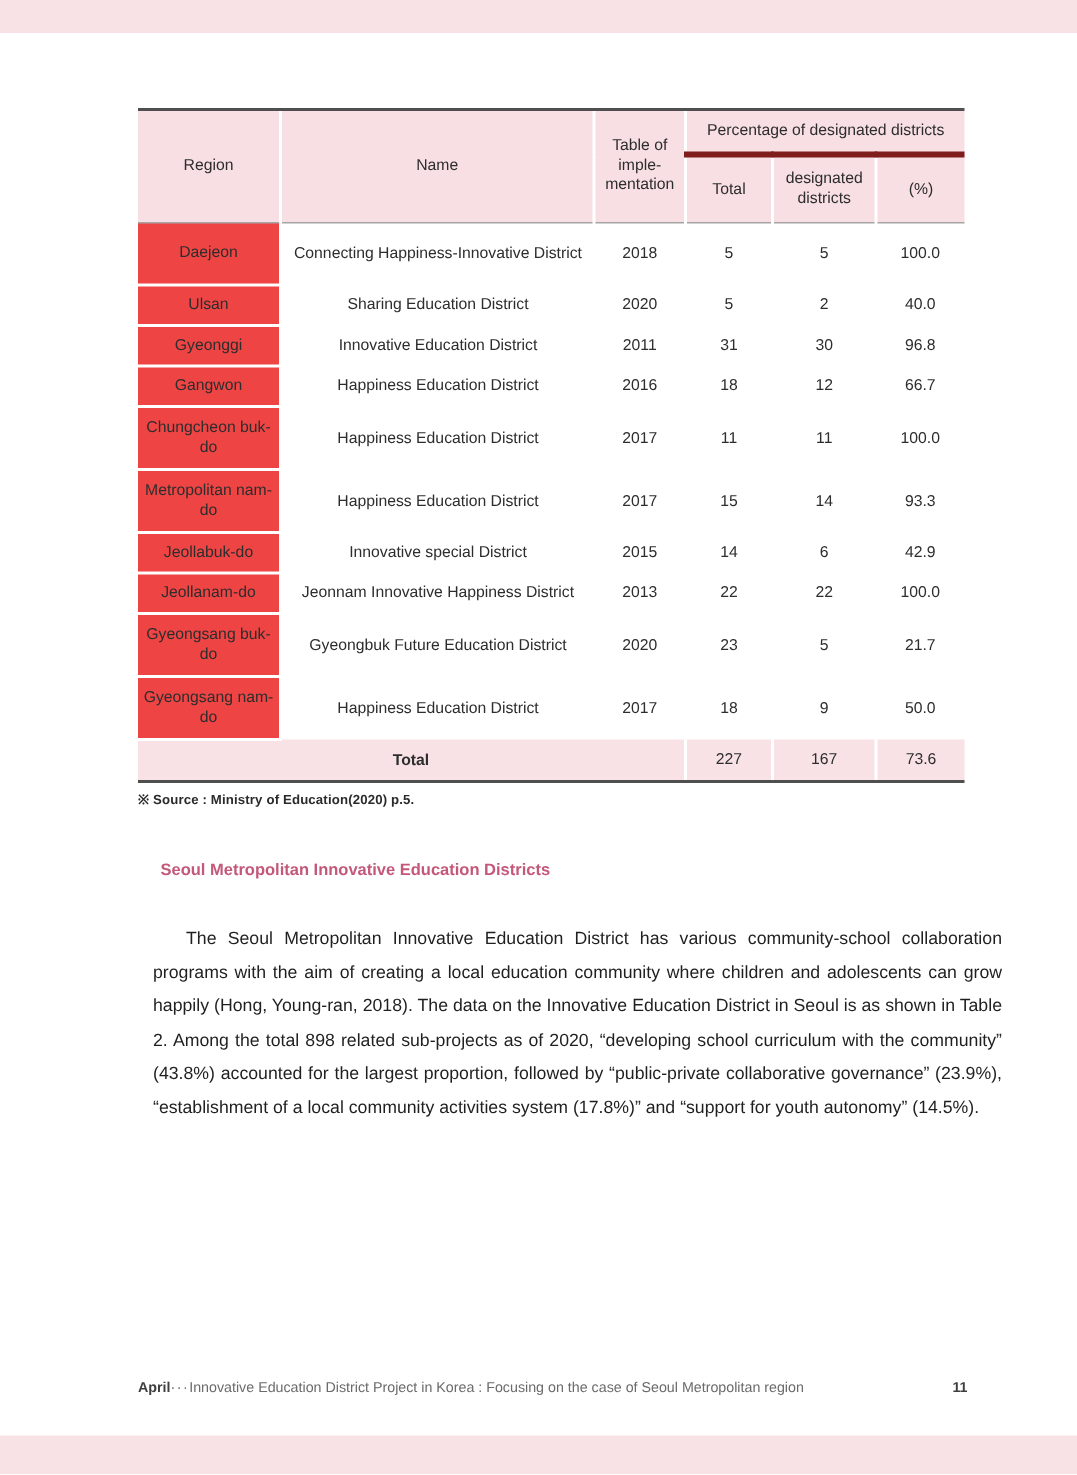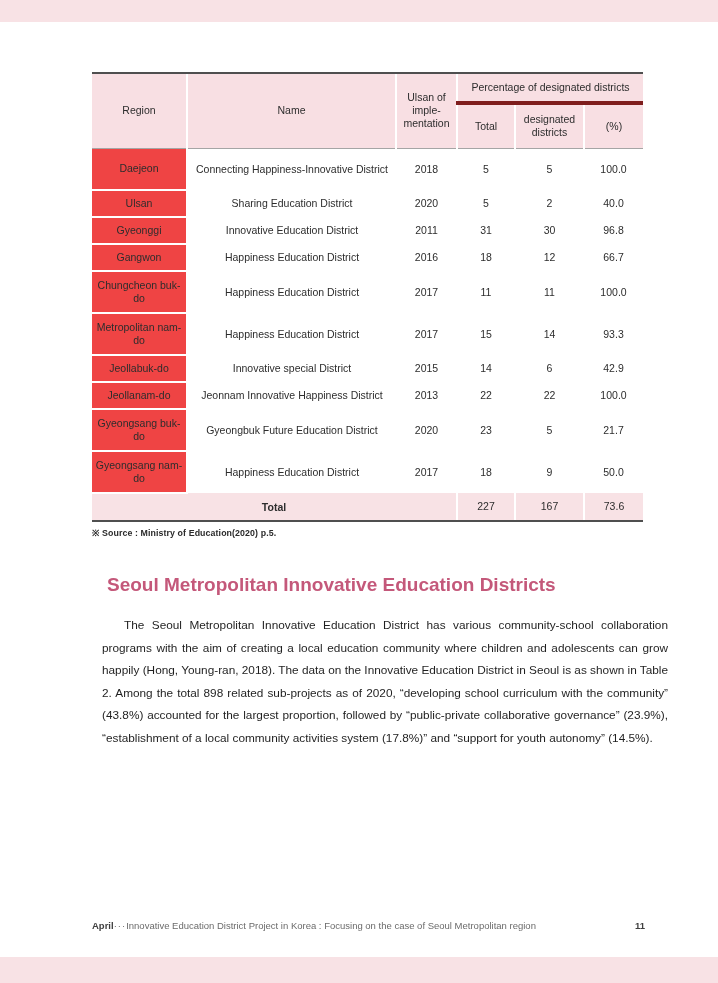--- a/index.html
+++ b/index.html
@@ -72,21 +72,21 @@
     top: 527px;
     font-size: 8.8px;
     font-weight: 700;
     color: #2b2b2b;
     letter-spacing: 0.1px;
   }
   .section-heading {
     position: absolute;
     left: 107px;
     top: 574px;
-    font-size: 19px;
+    font-size: 11px;
     font-weight: 700;
     color: #c4587a;
   }
   .body-paragraph {
     position: absolute;
     left: 102px;
     top: 614px;
     width: 566px;
     font-size: 11.8px;
     line-height: 22.6px;
@@ -124,21 +124,21 @@
           <col style="width:209px">
           <col style="width:61px">
         <col style="width:58px">
           <col style="width:69px">
           <col style="width:59px">
       </colgroup>
       <thead>
         <tr class="h1">
           <th rowspan="2" class="sep-r">Region</th>
           <th rowspan="2" class="sep-r">Name</th>
-          <th rowspan="2" class="sep-r">Ulsan of imple-mentation</th>
+          <th rowspan="2" class="sep-r">Table of imple-mentation</th>
           <th colspan="3" class="pct-group">Percentage of designated districts</th>
         </tr>
         <tr class="h2">
           <th class="sep-r">Total</th>
           <th class="sep-r">designated districts</th>
           <th>(%)</th>
         </tr>
       </thead>
       <tbody>
         <tr class="row-tall">

